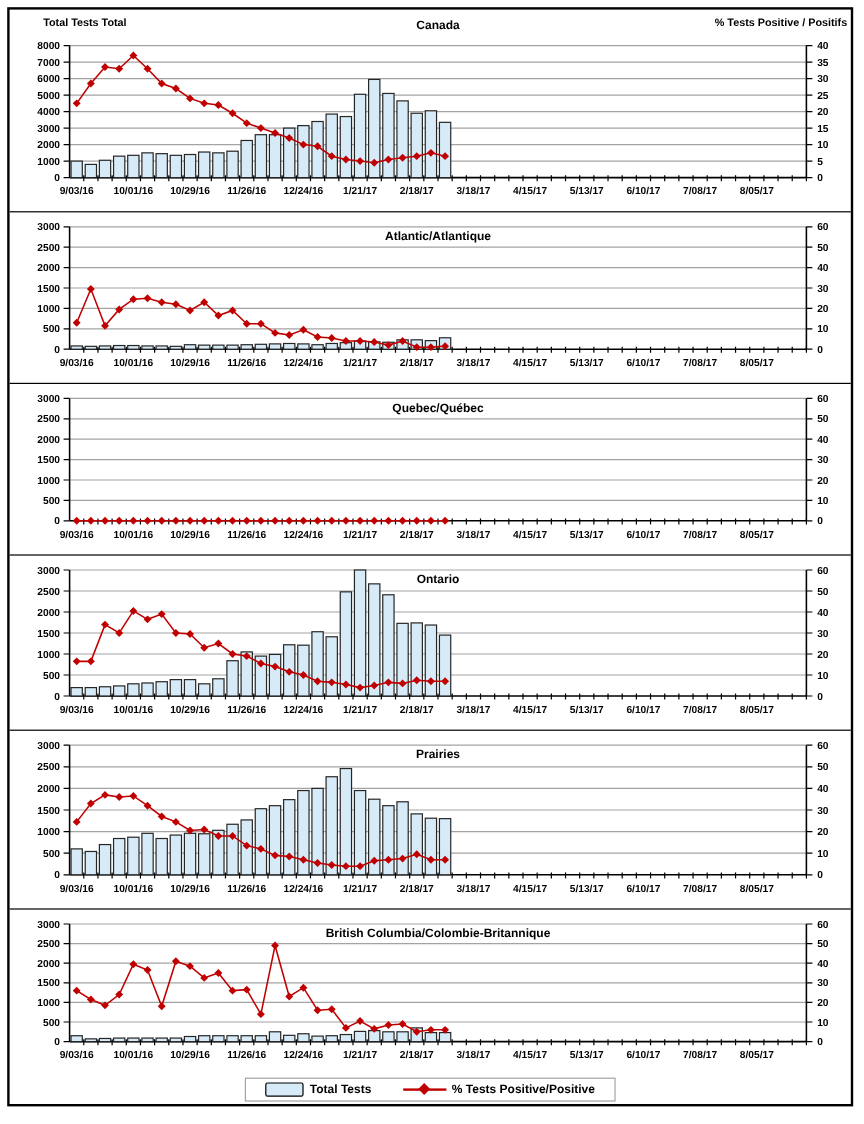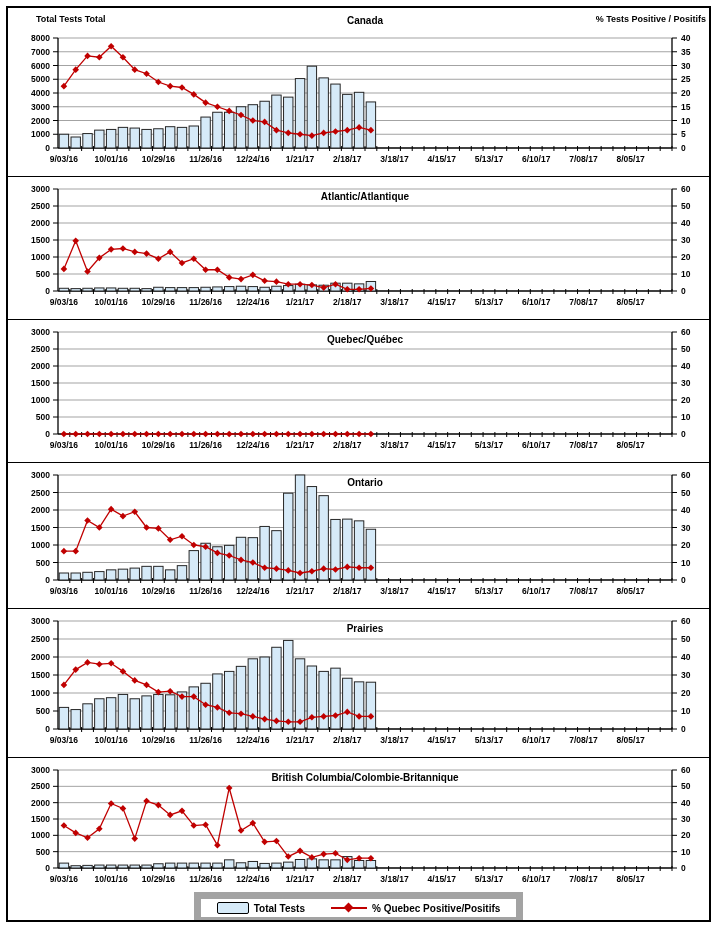--- a/index.html
+++ b/index.html
@@ -3,21 +3,21 @@
 <meta charset="utf-8">
 <style>
   html,body{margin:0;padding:0;background:#ffffff;}
   body{width:720px;height:937px;position:relative;font-family:"Liberation Sans",sans-serif;}
   .figure{position:absolute;left:6px;top:6px;width:701px;height:912px;border:2px solid #000;
           display:flex;flex-direction:column;background:#fff;}
   .panel{border-bottom:1.5px solid #000;overflow:hidden;}
   .panel:last-child{border-bottom:none;flex:1;}
   .panel svg{display:block;}
   .legend-row{display:flex;justify-content:center;align-items:center;height:28px;}
-  .legend-box{display:flex;align-items:center;gap:26px;border:7px solid #a3a3a3;
+  .legend-box{display:flex;align-items:center;gap:26px;border:1px solid #a3a3a3;
               padding:3px 16px;background:#fff;}
   .legend-item{display:flex;align-items:center;gap:5px;font-size:10px;font-weight:bold;color:#000;}
   .swatch-bar{width:30px;height:10px;background:#d6eaf8;border:1.2px solid #000;border-radius:2px;}
   .swatch-line{width:36px;height:2px;background:#c00000;position:relative;}
   .swatch-line .diamond{position:absolute;left:14px;top:-3px;width:7px;height:7px;
                         background:#c00000;transform:rotate(45deg);}
 </style>
 </head>
 <body>
 
@@ -1016,18 +1016,18 @@
     <div class="legend-row">
       <div class="legend-box">
         <span class="legend-item">
           <span class="swatch-bar"></span>
           <span>Total Tests</span>
         </span>
         <span class="legend-item">
           <span class="swatch-line">
               <span class="diamond"></span>
             </span>
-          <span>% Quebec Positive/Positifs</span>
+          <span>% Tests Positive/Positive</span>
         </span>
       </div>
     </div>
   </section>
 </div>
 
 </body></html>

